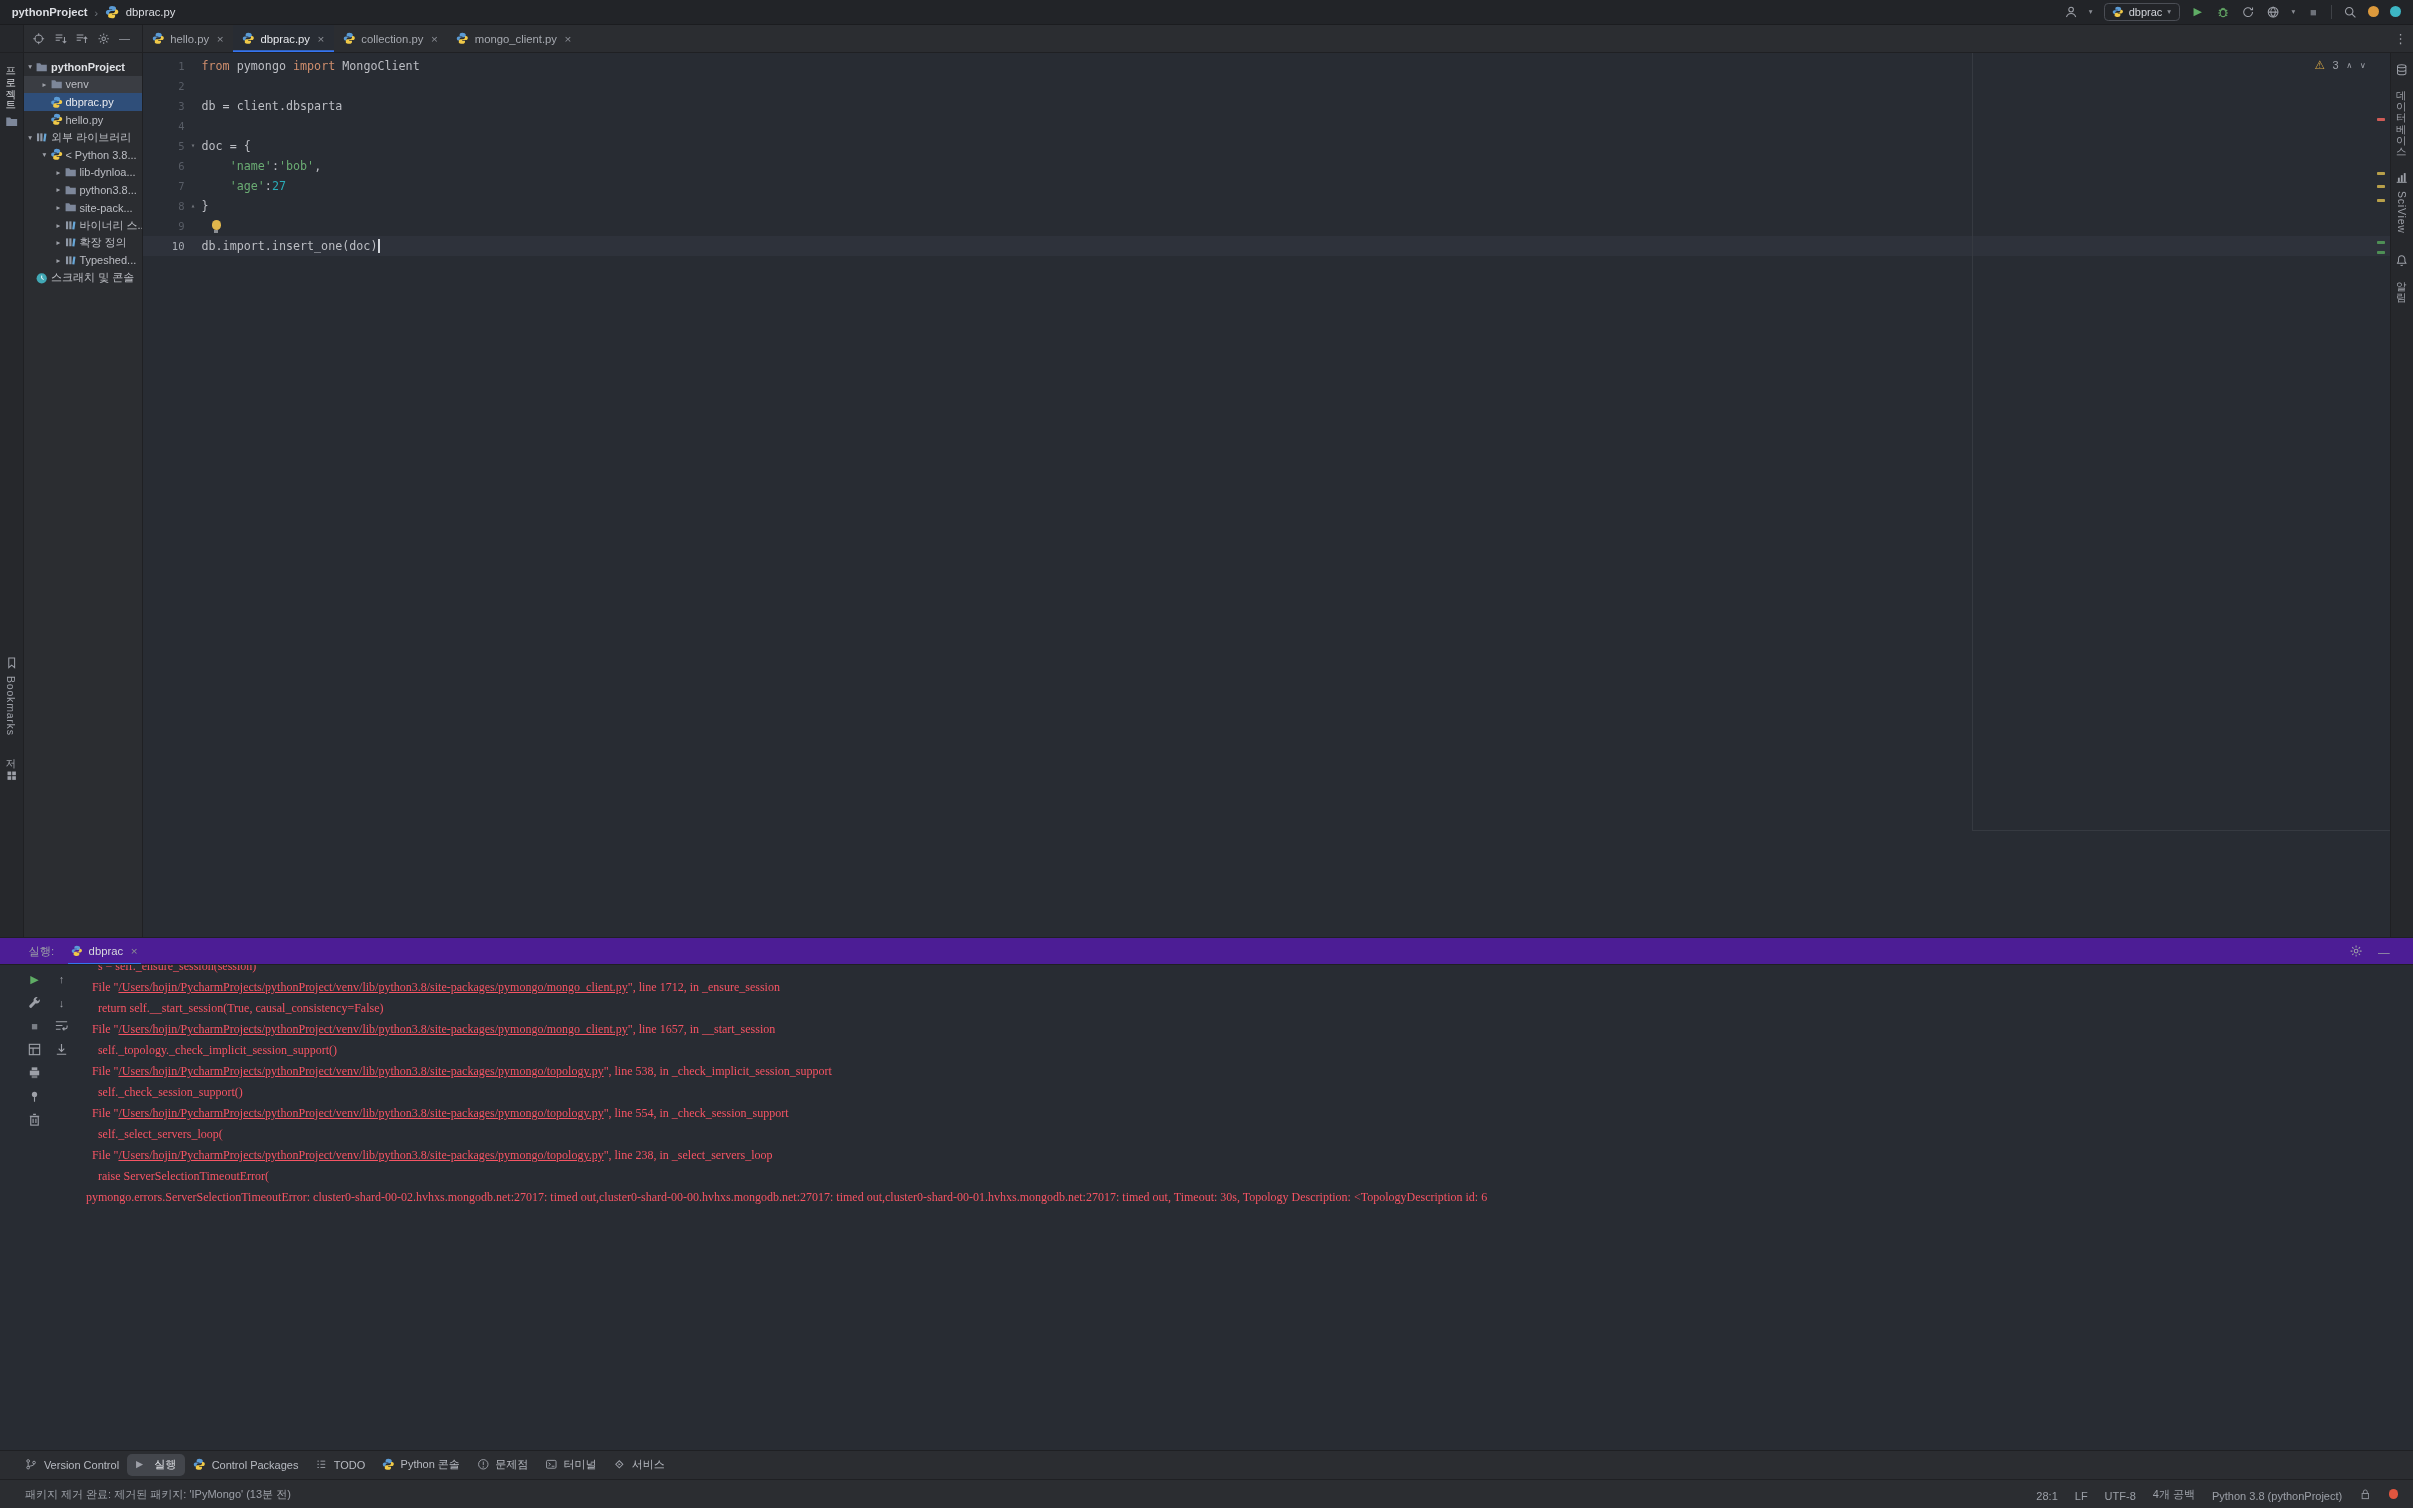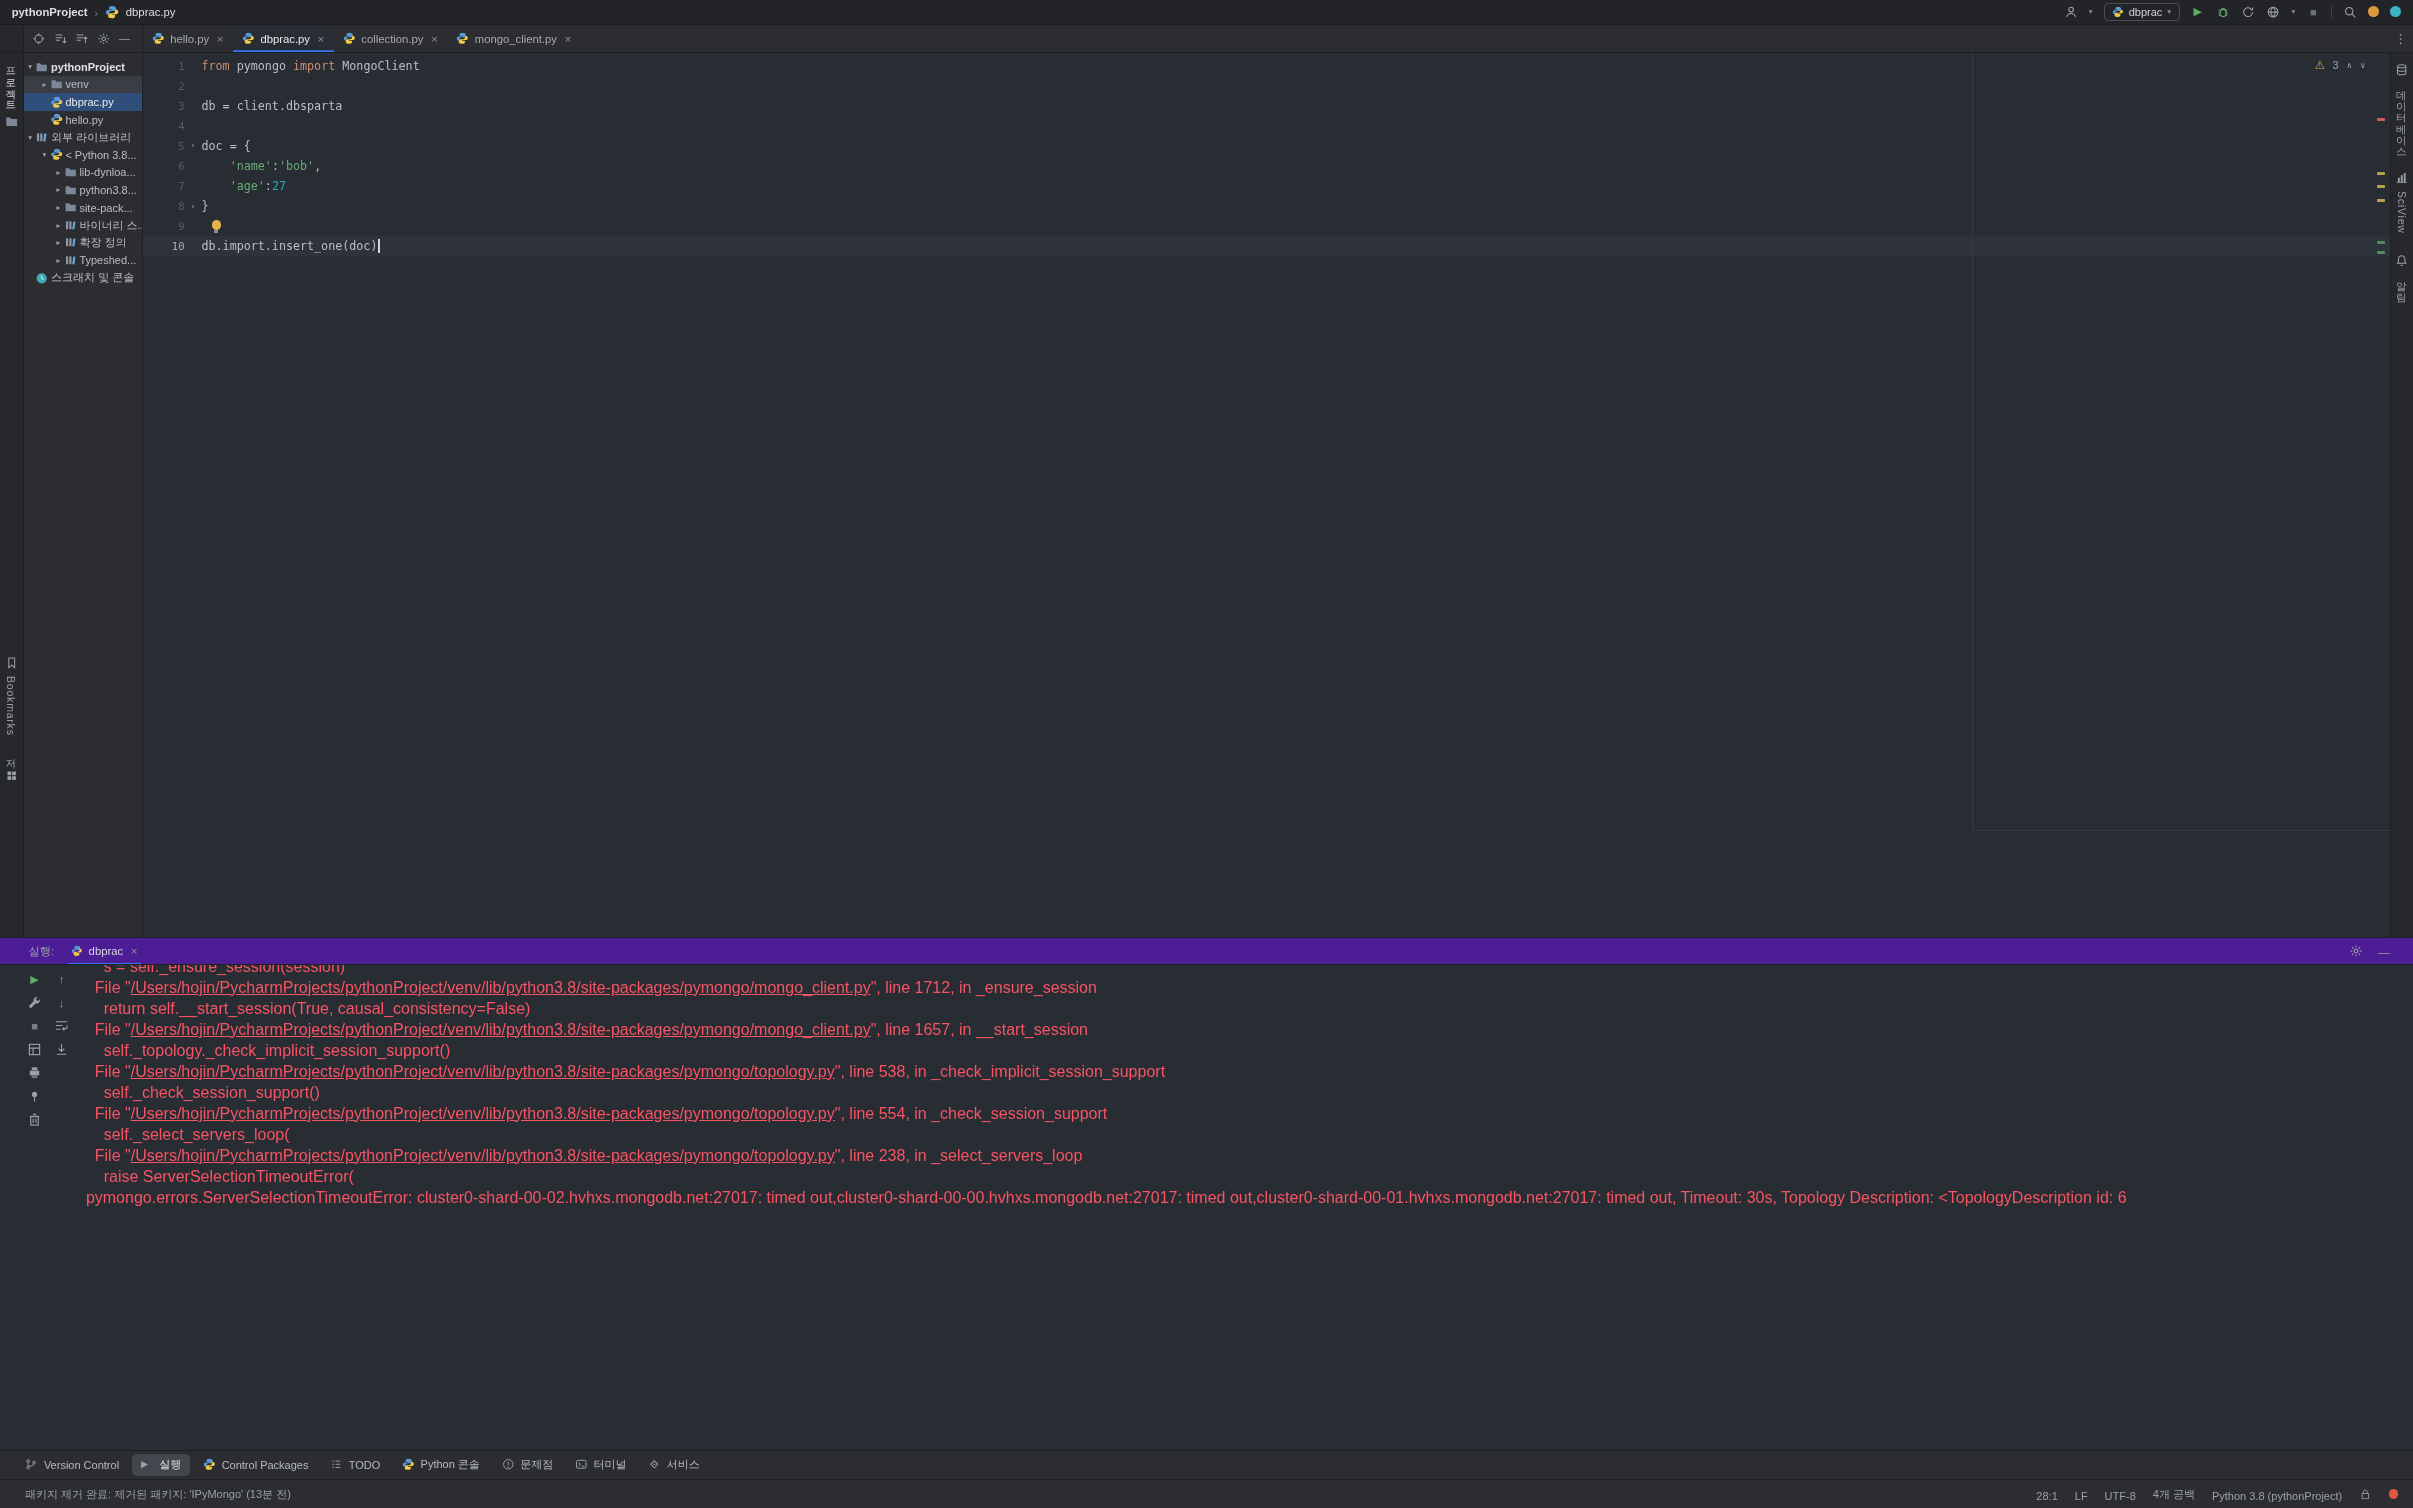--- a/index.html
+++ b/index.html
@@ -81,28 +81,28 @@
   .rh-label{color:#9ca0a8}
   .run-tab{height:100%;display:flex;align-items:center;gap:5.9px;border-bottom:1.7px solid #3574f0;padding:0 3.4px;color:#d6d8dd}
   .run-tab .pyi{width:11.7px;height:11.7px}
   .spacer{flex:1}
   .rh-ic{width:14.2px;height:14.2px;display:inline-flex;align-items:center;justify-content:center;color:#9da0a8;font-size:11.7px}
   .run-body{flex:1;display:flex;overflow:hidden;padding-left:23.5px}
   .run-toolbar{width:54px;flex:none;display:flex;gap:5px;padding-top:6.7px}
   .rt-col{display:flex;flex-direction:column;gap:8.4px;align-items:center;width:22px}
   .rt-ic{width:15px;height:15px;display:flex;align-items:center;justify-content:center;font-size:11px;color:#9da0a8}
   .console{flex:1;overflow:hidden;padding:1.7px 0 0 8.4px}
-  .csl{height:21px;font-family:Liberation Sans, sans-serif;font-size:16px;line-height:21px;white-space:pre;overflow:hidden}
+  .csl{height:21px;font-family:Liberation Serif, serif;font-size:12px;line-height:21px;white-space:pre;overflow:hidden}
   .csl.clip{margin-top:-11px}
   .cs-pl{color:#f75464}
   .cs-link{color:#f75464;text-decoration:underline}
   .cs-exit{color:#bcbec4}
 
   
-  .toolbottom{height:28.5px;background:#2b2d31;border-top:0.8px solid #1f2023;display:flex;align-items:center;padding:0 17px;gap:5px;flex:none}
+  .toolbottom{height:28.5px;background:#2b2d31;border-top:0.8px solid #1f2023;display:flex;align-items:center;padding:0 17px;flex:none}
   .tw-item{display:flex;align-items:center;gap:5.9px;padding:3.4px 8.4px;border-radius:5px;font-size:11px;color:#b7bac1}
   .tw-item.active{background:#43464c;color:#e2e4e8}
   .tw-ic{width:12.6px;height:12.6px;display:inline-flex;color:#9da0a8}
   .statusbar{height:30px;background:#2b2d31;border-top:0.8px solid #1f2023;display:flex;align-items:center;justify-content:space-between;padding:0 15px 0 25px;font-size:11px;color:#9ca0a8;flex:none}
   .sb-right{display:flex;align-items:center;gap:17px}
   .sb-slot{display:flex;align-items:flex-end;gap:17px}
   .lockic{width:12.6px;height:12.6px;display:inline-flex}
   .dot{width:9.2px;height:9.2px;border-radius:50%;background:#e0563f}
 </style>
 </head>

